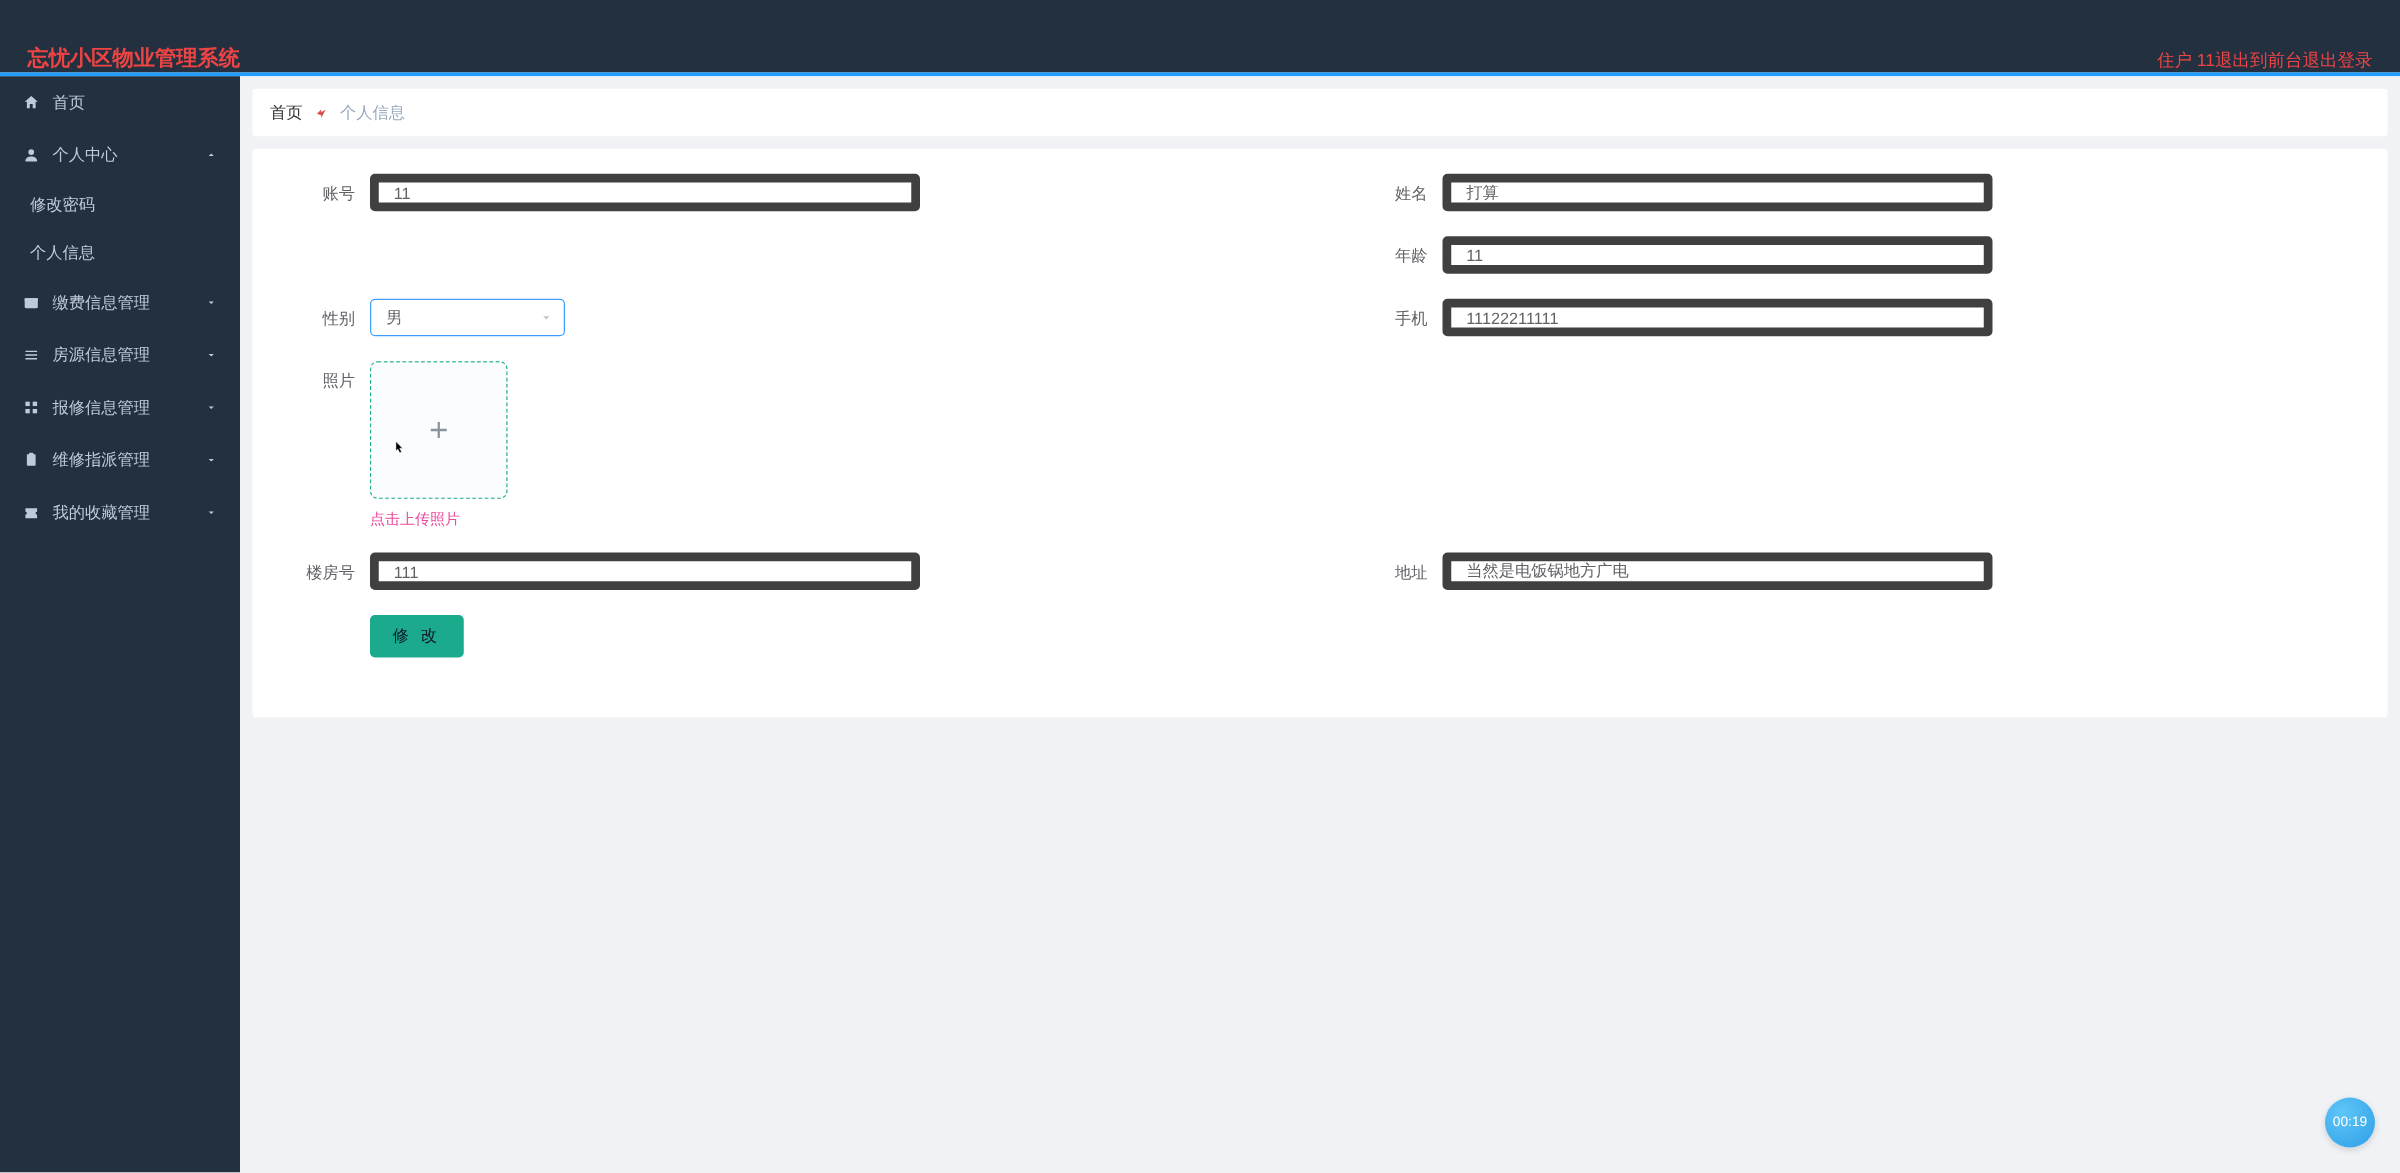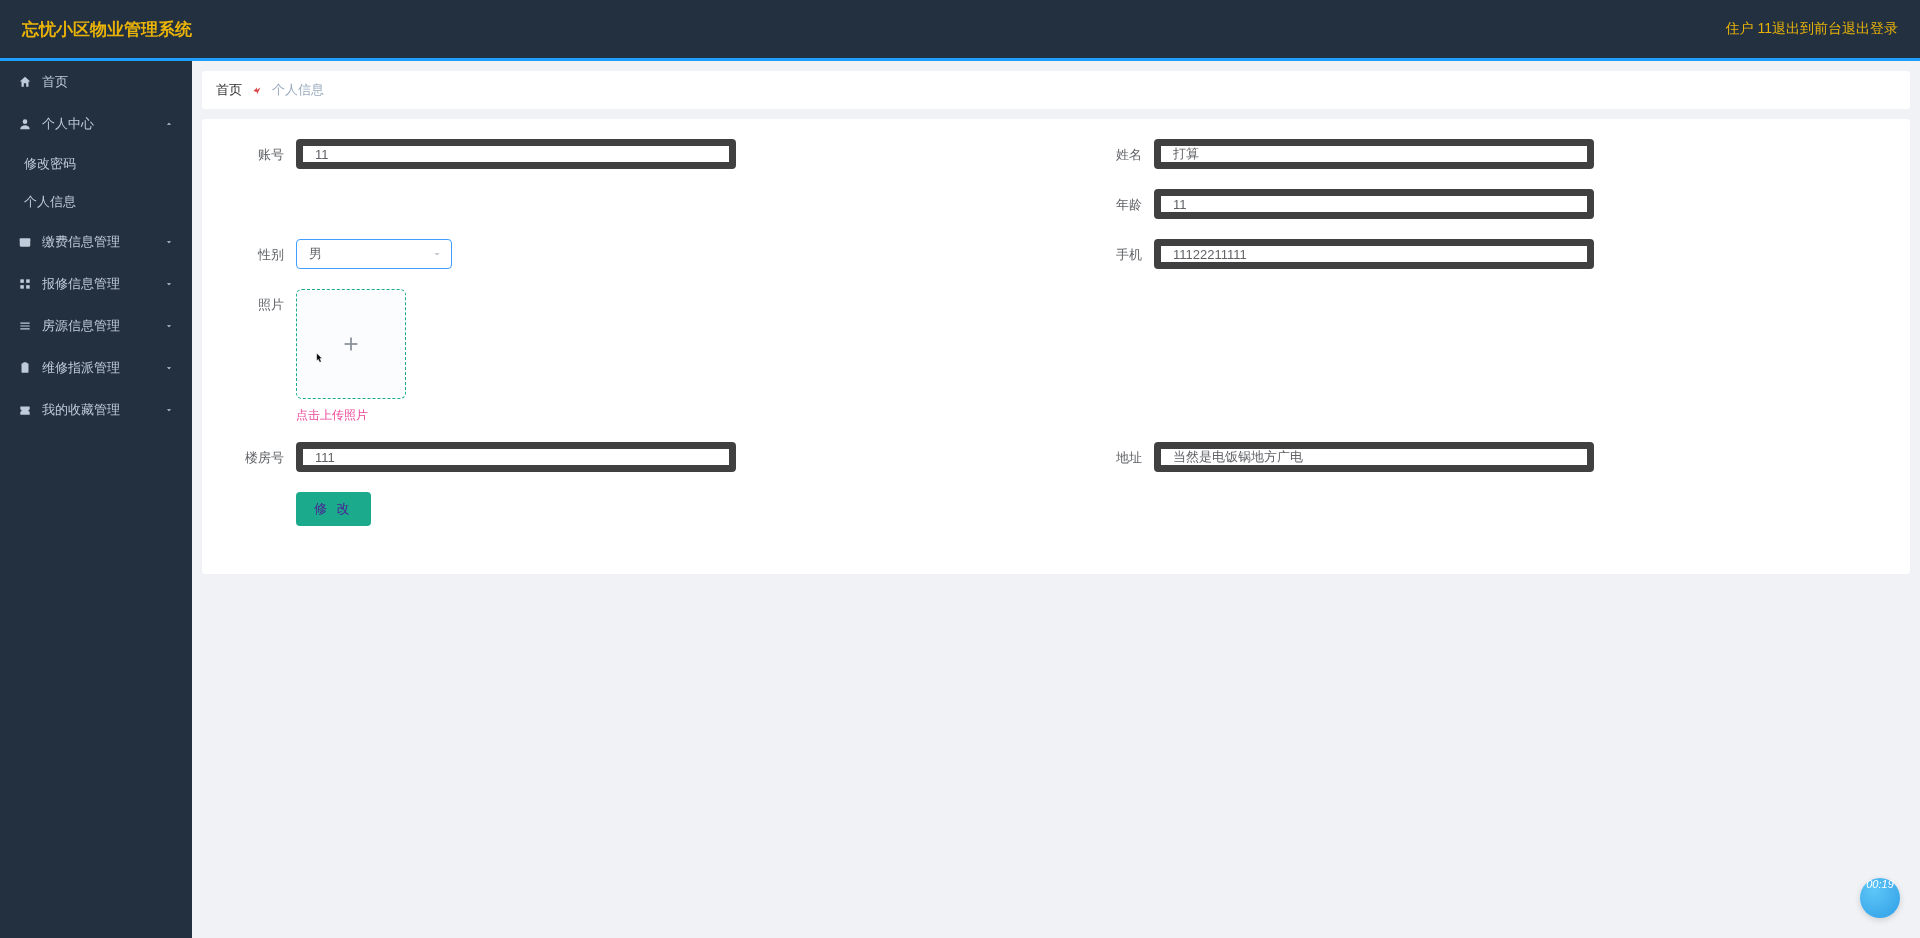--- a/index.html
+++ b/index.html
@@ -10,24 +10,24 @@
     body {
       font-family: "Microsoft YaHei", "PingFang SC", sans-serif;
       background: #f0f2f5;
       font-size: 14px;
       color: #606266;
     }
     .header {
       background: #233040;
       height: 58px;
       display: flex;
-      align-items: center;
+      align-items: flex-end;
       justify-content: space-between;
       padding: 0 22px;
-      color: #eab308;
+      color: #ef4444;
     }
     .header-title {
       font-size: 17px;
       font-weight: bold;
     }
     .header-right {
       display: flex;
       font-size: 14px;
     }
     .header-right span {
@@ -188,21 +188,21 @@
       fill: #8c939d;
     }
     .upload-hint {
       font-size: 12px;
       color: #ec4899;
       margin-top: 8px;
     }
     .btn-submit {
       display: inline-block;
       background: #1baa8c;
-      color: #4c1d95;
+      color: #0f172a;
       border: none;
       border-radius: 4px;
       height: 34px;
       padding: 0 18px;
       font-size: 13px;
       cursor: pointer;
       letter-spacing: 3px;
     }
     .cursor-pointer {
       position: absolute;
@@ -212,26 +212,25 @@
     }
     .timer-badge {
       position: fixed;
       right: 20px;
       bottom: 20px;
       width: 40px;
       height: 40px;
       border-radius: 50%;
       background: radial-gradient(circle at 35% 30%, #5ec6f7, #2e9ee6);
       display: flex;
-      align-items: flex-start;
+      align-items: center;
       justify-content: center;
       color: #fff;
       font-size: 11px;
       box-shadow: 0 2px 6px rgba(0,0,0,.15);
-      font-style: italic;
     }
   </style>
 </head>
 <body>
 
 <div class="header">
   <div class="header-title">忘忧小区物业管理系统</div>
   <div class="header-right">
     <span>住户 11</span>
     <span>退出到前台</span>
@@ -269,35 +268,35 @@
           <rect x="3" y="6" width="18" height="14" rx="2"></rect>
           <rect x="3" y="6" width="18" height="4"></rect>
         </svg>
       <span>缴费信息管理</span>
       <svg class="arrow" viewBox="0 0 24 24">
           <path d="M7 10l5 5 5-5z"></path>
         </svg>
     </div>
     <div class="menu-item">
       <svg class="icon" viewBox="0 0 24 24">
+          <path d="M4 6h16v2H4zM4 11h16v2H4zM4 16h16v2H4z"></path>
+        </svg>
+      <span>房源信息管理</span>
+      <svg class="arrow" viewBox="0 0 24 24">
+          <path d="M7 10l5 5 5-5z"></path>
+        </svg>
+    </div>
+    <div class="menu-item">
+      <svg class="icon" viewBox="0 0 24 24">
           <rect x="4" y="4" width="6" height="6"></rect>
           <rect x="14" y="4" width="6" height="6"></rect>
           <rect x="4" y="14" width="6" height="6"></rect>
           <rect x="14" y="14" width="6" height="6"></rect>
         </svg>
       <span>报修信息管理</span>
-      <svg class="arrow" viewBox="0 0 24 24">
-          <path d="M7 10l5 5 5-5z"></path>
-        </svg>
-    </div>
-    <div class="menu-item">
-      <svg class="icon" viewBox="0 0 24 24">
-          <path d="M4 6h16v2H4zM4 11h16v2H4zM4 16h16v2H4z"></path>
-        </svg>
-      <span>房源信息管理</span>
       <svg class="arrow" viewBox="0 0 24 24">
           <path d="M7 10l5 5 5-5z"></path>
         </svg>
     </div>
     <div class="menu-item">
       <svg class="icon" viewBox="0 0 24 24">
           <rect x="6" y="4" width="12" height="16" rx="1"></rect>
           <rect x="9" y="2" width="6" height="4" rx="1"></rect>
         </svg>
       <span>维修指派管理</span>

